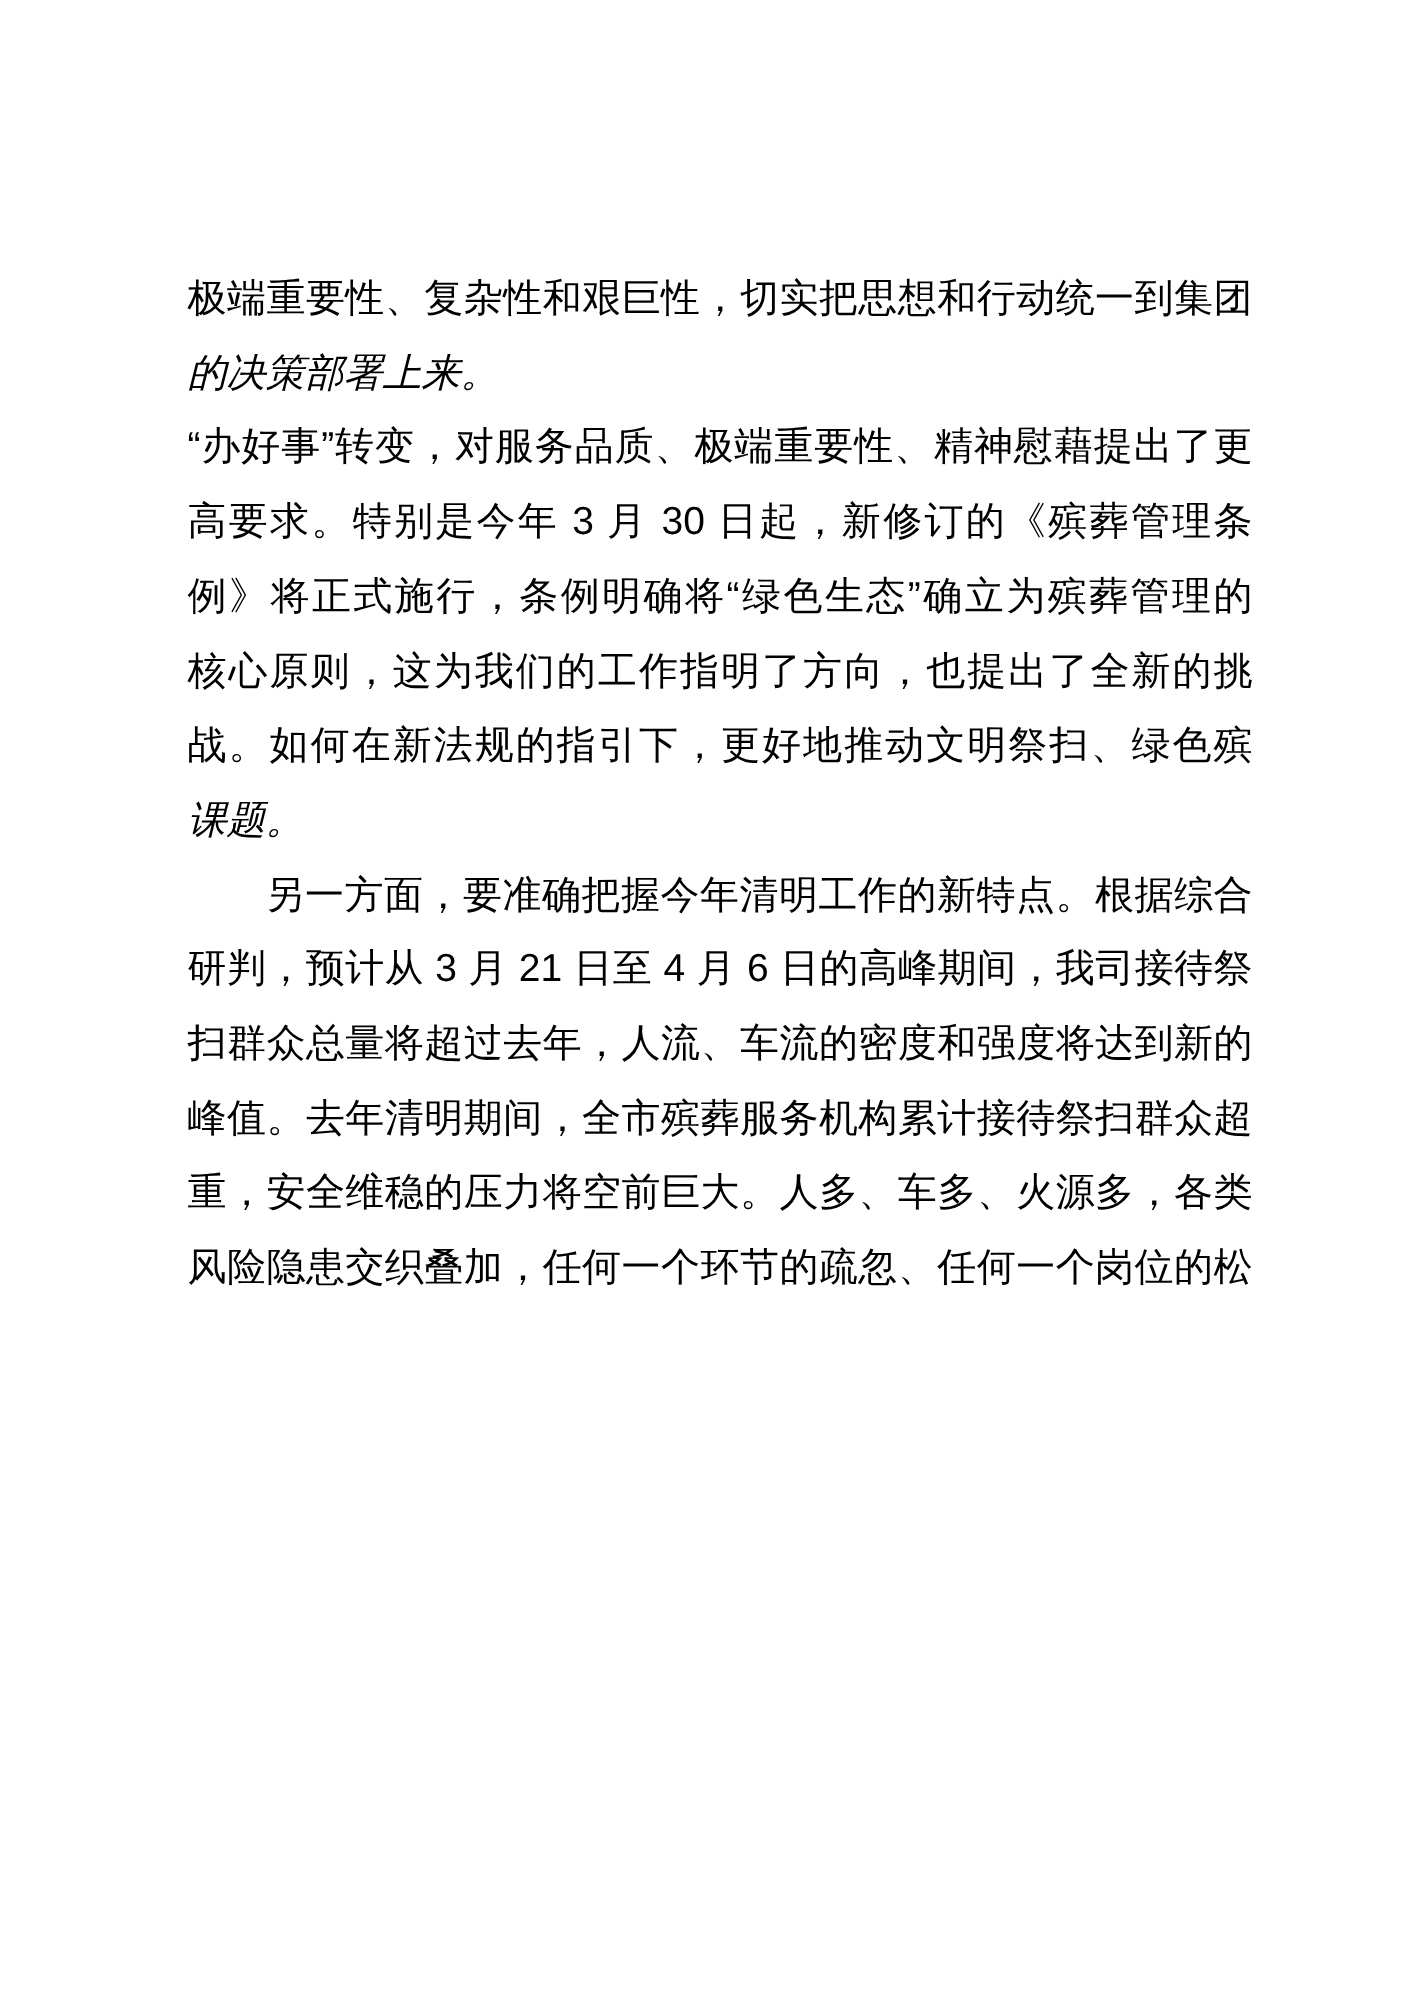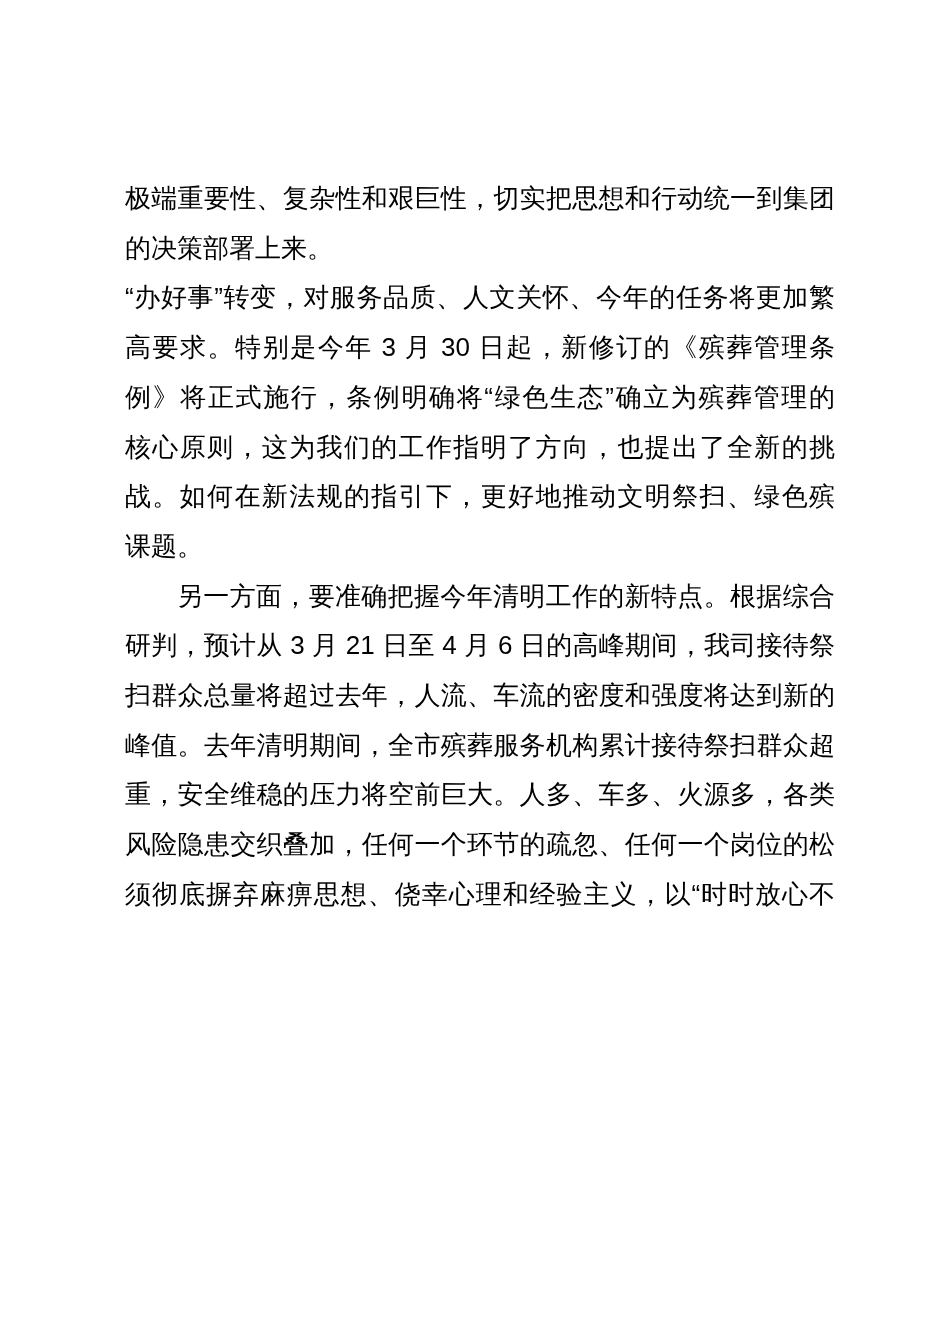--- a/index.html
+++ b/index.html
@@ -38,46 +38,46 @@
     color: #000000;
     text-align: justify;
     text-align-last: justify;
     white-space: normal;
   }
   .line.indent {
     text-indent: 2em;
   }
   .line.para-last {
     text-align-last: left;
+    font-style: italic;
   }
 </style>
 </head>
 <body>
 
 <div class="page">
   <div class="content">
 
     <div class="para">
       <div class="line">极端重要性、复杂性和艰巨性，切实把思想和行动统一到集团</div>
       <div class="line para-last">的决策部署上来。</div>
     </div>
 
     <div class="para">
-      <div class="line">“办好事”转变，对服务品质、人文关怀、今年的任务将更加繁</div>
+      <div class="line">“办好事”转变，对服务品质、极端重要性、精神慰藉提出了更</div>
       <div class="line">高要求。特别是今年 3 月 30 日起，新修订的《殡葬管理条</div>
       <div class="line">例》将正式施行，条例明确将“绿色生态”确立为殡葬管理的</div>
       <div class="line">核心原则，这为我们的工作指明了方向，也提出了全新的挑</div>
       <div class="line">战。如何在新法规的指引下，更好地推动文明祭扫、绿色殡</div>
       <div class="line para-last">课题。</div>
     </div>
 
     <div class="para">
       <div class="line indent">另一方面，要准确把握今年清明工作的新特点。根据综合</div>
       <div class="line">研判，预计从 3 月 21 日至 4 月 6 日的高峰期间，我司接待祭</div>
       <div class="line">扫群众总量将超过去年，人流、车流的密度和强度将达到新的</div>
       <div class="line">峰值。去年清明期间，全市殡葬服务机构累计接待祭扫群众超</div>
       <div class="line">重，安全维稳的压力将空前巨大。人多、车多、火源多，各类</div>
       <div class="line">风险隐患交织叠加，任何一个环节的疏忽、任何一个岗位的松</div>
-      <div class="line">须彻底摒弃麻痹思想、侥幸心理和经验主义，以“时时放心不</div>
     </div>
 
   </div>
 </div>
 
 </body></html>

